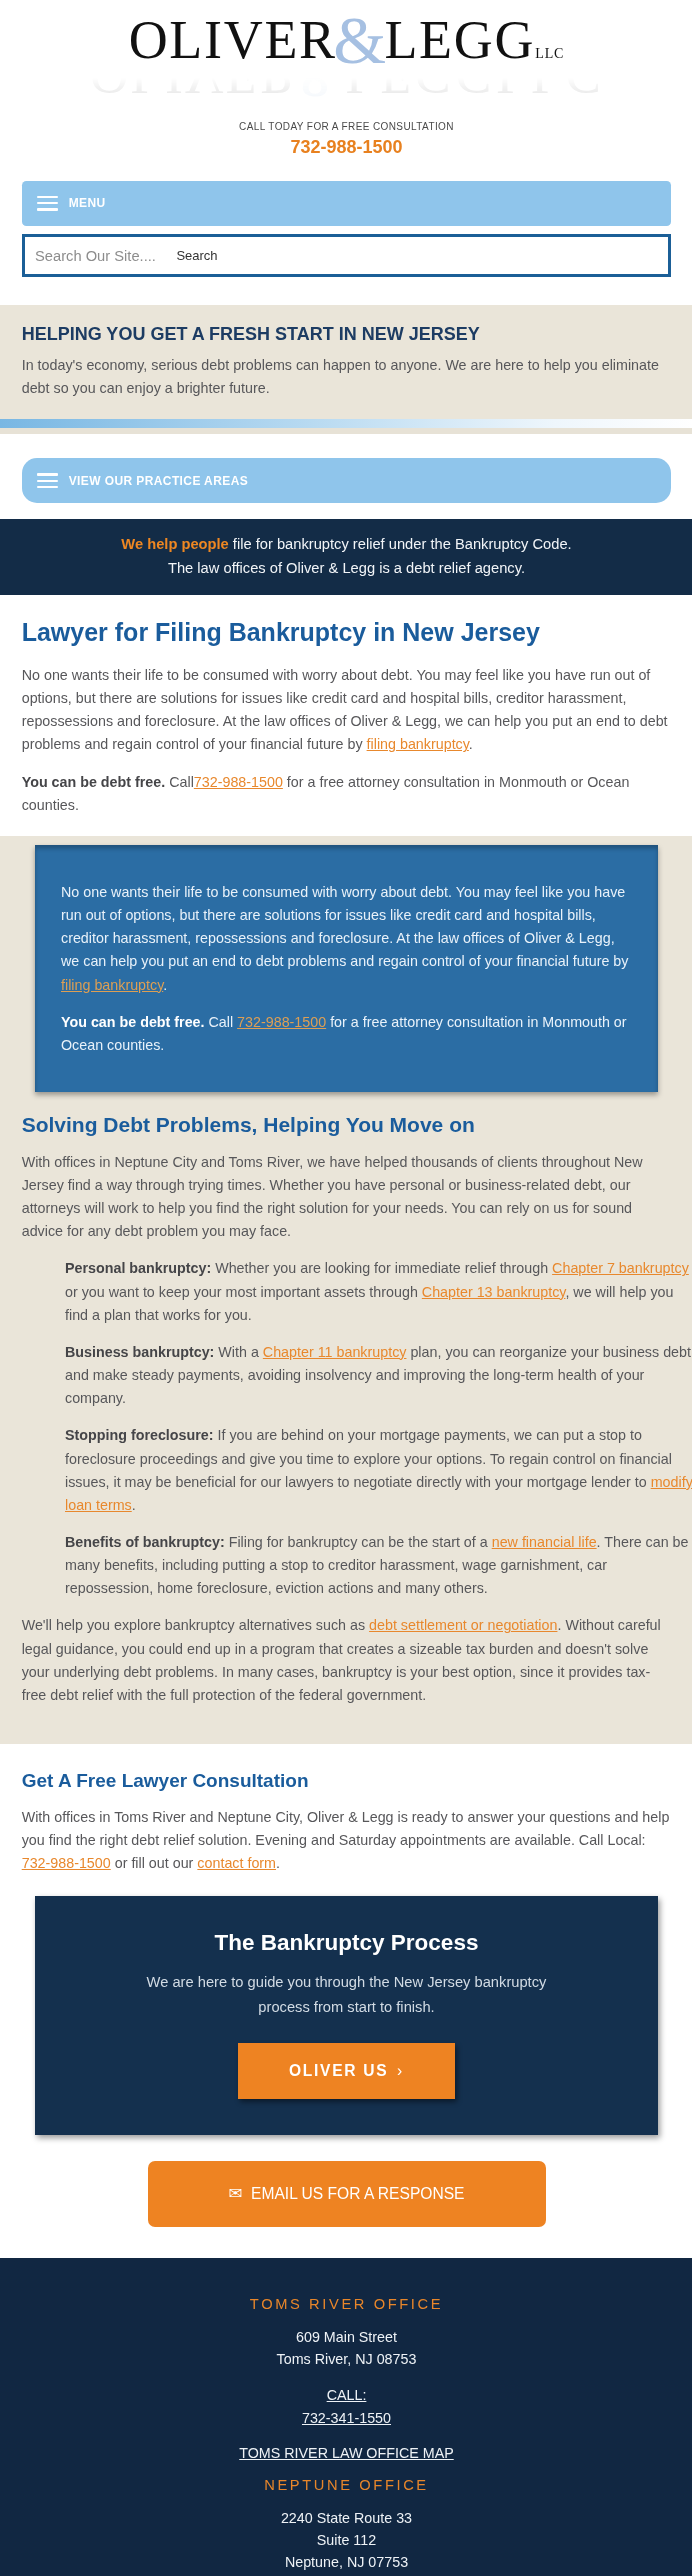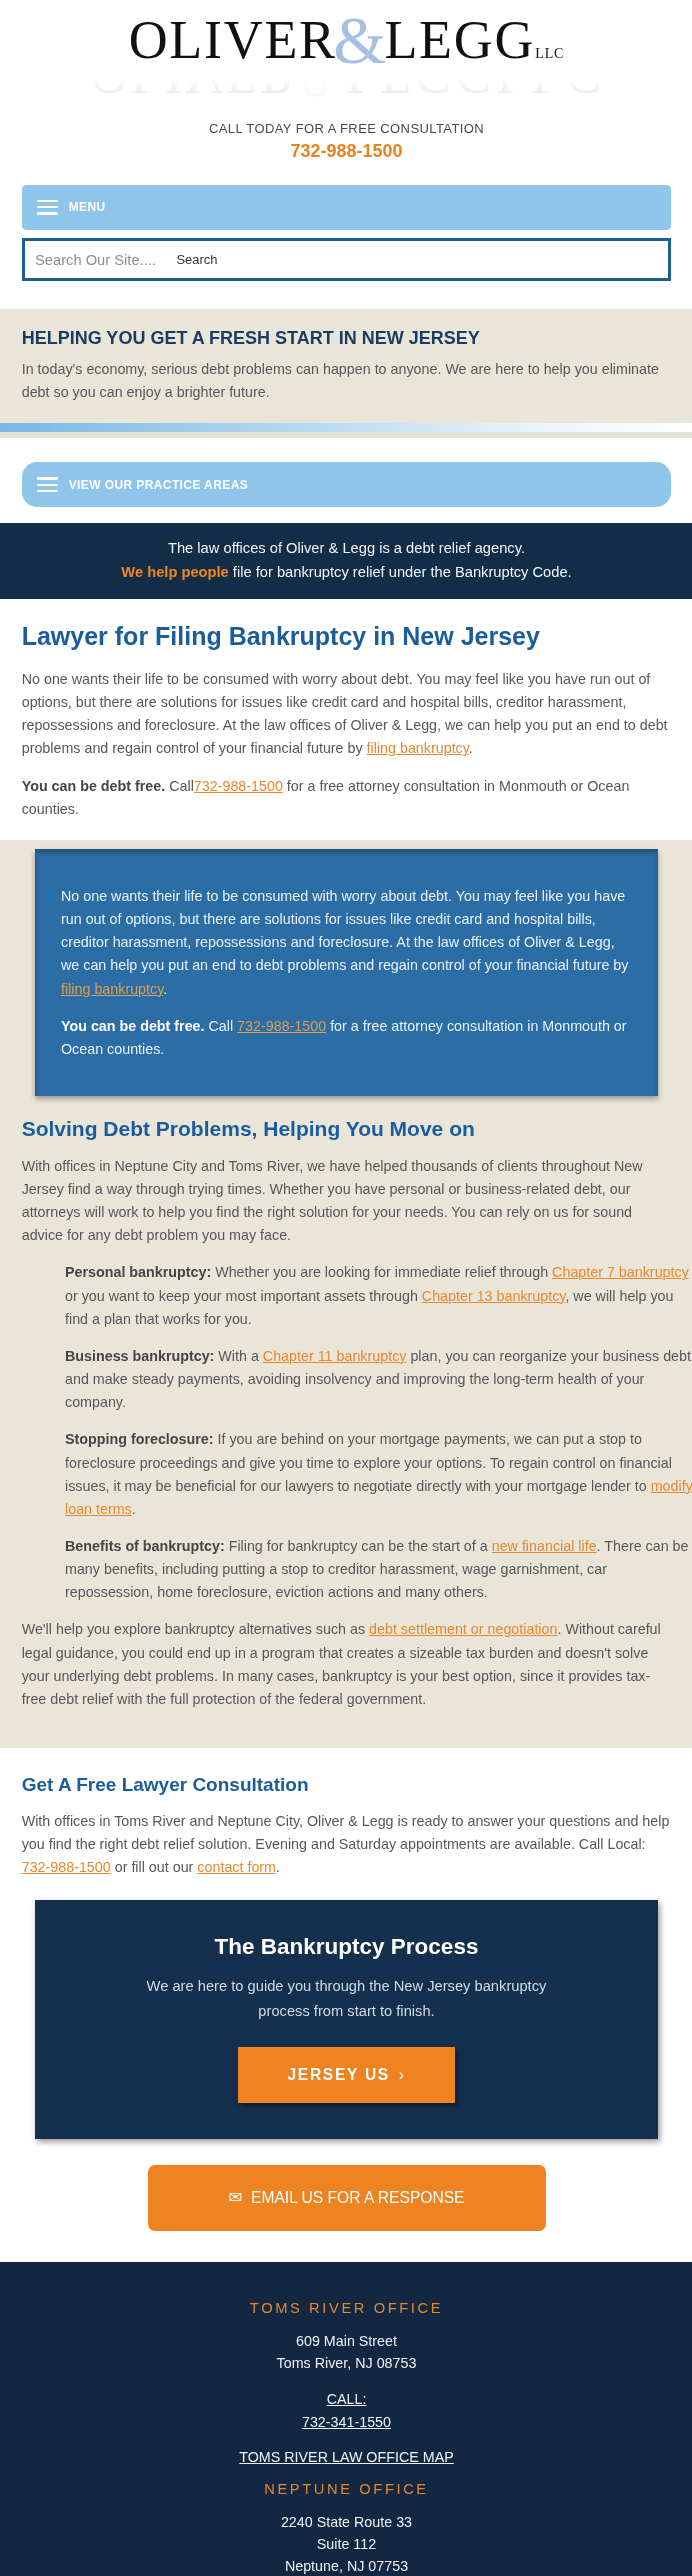--- a/index.html
+++ b/index.html
@@ -15,21 +15,21 @@
           font-size:54px; line-height:1; letter-spacing:1.7px; white-space:nowrap; }
   .logo .amp { color:#a6c0e2; font-size:68px; font-family:"Liberation Serif", serif;
                vertical-align:-5.2px; margin:0 -3.5px; }
   .logo .llc { font-size:14px; letter-spacing:0.9px; color:#111; }
   .logo-reflect { font-family:"Liberation Serif", serif; color:#111;
           font-size:54px; line-height:1; letter-spacing:1.7px; white-space:nowrap;
           transform:scaleY(-1); opacity:0.18; height:35px; overflow:hidden;
           -webkit-mask-image:linear-gradient(to top, transparent 10%, rgba(0,0,0,.8) 90%);
           mask-image:linear-gradient(to top, transparent 10%, rgba(0,0,0,.8) 90%); }
   .logo-reflect .amp { color:#a6c0e2; font-size:68px; vertical-align:-5.2px; margin:0 -3.5px; }
-  .tagline { margin-top:12px; color:#4a4a4a; font-size:13px; letter-spacing:0.4px; }
+  .tagline { margin-top:12px; color:#4a4a4a; font-size:10px; letter-spacing:0.4px; }
   .phone-top { margin-top:5.2px; color:#e8811f; font-size:18px; font-weight:bold;
                text-decoration:none; display:inline-block; }
 
   
   .bluebar { margin:22.5px 21.7px 8.7px; background:#8fc5eb; border-radius:4.3px;
              height:45px; display:flex; align-items:center; padding-left:15.6px; gap:10.4px;
              cursor:pointer;text-align:center; }
   .bluebar.second { margin:0 21.7px 0;border-radius:15px; }
   .burger { display:flex; flex-direction:column; gap:3.5px; }
   .burger span { width:21px; height:2.6px; background:#ffffff; border-radius:0.9px; }
@@ -138,22 +138,22 @@
 <div class="bluebar second">
   <div class="burger">
       <span></span>
       <span></span>
       <span></span>
     </div>
   <div class="lbl">VIEW OUR PRACTICE AREAS</div>
 </div>
 
 <div class="notice">
+  <div><span class="hl">We help people</span><span> file for bankruptcy relief under the Bankruptcy Code.</span></div>
   <div>The law offices of Oliver &amp; Legg is a debt relief agency.</div>
-  <div><span class="hl">We help people</span><span> file for bankruptcy relief under the Bankruptcy Code.</span></div>
 </div>
 
 <div class="pad">
   <h1 class="title">Lawyer for Filing Bankruptcy in New Jersey</h1>
   <p class="para"><span>No one wants their life to be consumed with worry about debt. You may feel like you have run out of options, but there are solutions for issues like credit card and hospital bills, creditor harassment, repossessions and foreclosure. At the law offices of Oliver &amp; Legg, we can help you put an end to debt problems and regain control of your financial future by </span><a href="#" class="lnk">filing bankruptcy</a><span>.</span></p>
   <p class="para"><span class="b">You can be debt free.</span><span> Call</span><a href="#" class="lnk">732-988-1500</a><span> for a free attorney consultation in Monmouth or Ocean counties.</span></p>
 </div>
 
 <div class="beige-main">
   <div class="bluebox">
@@ -174,21 +174,21 @@
 </div>
 
 <div class="pad">
   <h2 class="consult">Get A Free Lawyer Consultation</h2>
   <p class="para"><span>With offices in Toms River and Neptune City, Oliver &amp; Legg is ready to answer your questions and help you find the right debt relief solution. Evening and Saturday appointments are available. Call Local: </span><a href="#" class="lnk">732-988-1500</a><span> or fill out our </span><a href="#" class="lnk">contact form</a><span>.</span></p>
 </div>
 
 <div class="ctabox">
   <h3>The Bankruptcy Process</h3>
   <p>We are here to guide you through the New Jersey bankruptcy process from start to finish.</p>
-  <button class="cta-btn"><span>JERSEY US</span><span class="chev">›</span></button>
+  <button class="cta-btn"><span>OLIVER US</span><span class="chev">›</span></button>
 </div>
 
 <button class="email-btn">
   <span class="env">✉</span>
   <span>EMAIL US FOR A RESPONSE</span>
 </button>
 
 <div class="footer">
   <div class="office-title">TOMS RIVER OFFICE</div>
   <div class="addr">609 Main Street</div>

